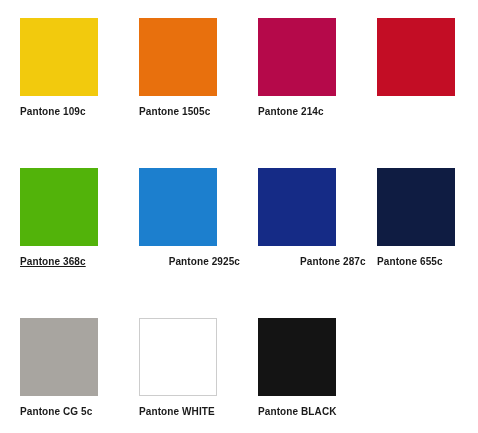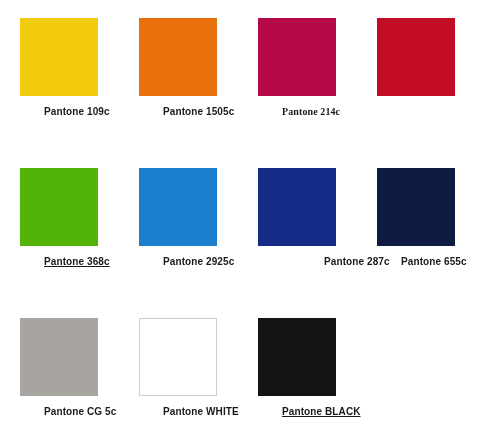--- a/index.html
+++ b/index.html
@@ -49,65 +49,64 @@
     position: absolute;
     left: 18px;
     top: 105px;
     width: 101px;
     font-size: 10px;
     font-weight: bold;
     color: #1a1a1a;
     letter-spacing: 0.1px;
     line-height: 13px;
     white-space: nowrap;
-    margin-left: 24px;
   }
 </style>
 </head>
 <body style="background: rgb(255, 255, 255);">
 
 <div id="palette-sheet">
   <div class="swatch-grid">
       <div class="swatch-cell">
         <div class="swatch-chip" style="background: rgb(242, 202, 13);"></div>
         <div class="swatch-label" style="color: rgb(26, 26, 26);">Pantone 109c</div>
       </div>
       <div class="swatch-cell">
         <div class="swatch-chip" style="background: rgb(232, 112, 13);"></div>
         <div class="swatch-label" style="color: rgb(26, 26, 26);">Pantone 1505c</div>
       </div>
       <div class="swatch-cell">
         <div class="swatch-chip" style="background: rgb(181, 9, 74);"></div>
-        <div class="swatch-label" style="color: rgb(26, 26, 26); font-family: Liberation Serif, serif;">Pantone 214c</div>
+        <div class="swatch-label" style="color: rgb(26, 26, 26);">Pantone 214c</div>
       </div>
       <div class="swatch-cell">
         <div class="swatch-chip" style="background: rgb(195, 13, 37);"></div>
       </div>
       <div class="swatch-cell">
         <div class="swatch-chip" style="background: rgb(82, 179, 10);"></div>
         <div class="swatch-label" style="color: rgb(26, 26, 26); text-decoration: underline;">Pantone 368c</div>
       </div>
       <div class="swatch-cell">
         <div class="swatch-chip" style="background: rgb(28, 127, 206);"></div>
-        <div class="swatch-label" style="color: rgb(26, 26, 26);">Pantone 2925c</div>
+        <div class="swatch-label" style="color: rgb(26, 26, 26); text-align: right;">Pantone 2925c</div>
       </div>
       <div class="swatch-cell">
         <div class="swatch-chip" style="background: rgb(21, 43, 134);"></div>
         <div class="swatch-label" style="color: rgb(26, 26, 26); padding-left: 42px;">Pantone 287c</div>
       </div>
       <div class="swatch-cell">
         <div class="swatch-chip" style="background: rgb(15, 28, 66);"></div>
         <div class="swatch-label" style="color: rgb(26, 26, 26);">Pantone 655c</div>
       </div>
       <div class="swatch-cell">
         <div class="swatch-chip" style="background: rgb(168, 165, 160);"></div>
         <div class="swatch-label" style="color: rgb(26, 26, 26);">Pantone CG 5c</div>
       </div>
       <div class="swatch-cell">
         <div class="swatch-chip has-outline" style="background: rgb(255, 255, 255); border-color: rgb(205, 205, 205);"></div>
         <div class="swatch-label" style="color: rgb(26, 26, 26);">Pantone WHITE</div>
       </div>
       <div class="swatch-cell">
         <div class="swatch-chip" style="background: rgb(20, 20, 20);"></div>
-        <div class="swatch-label" style="color: rgb(26, 26, 26); text-decoration: underline;">Pantone BLACK</div>
+        <div class="swatch-label" style="color: rgb(26, 26, 26);">Pantone BLACK</div>
       </div>
     </div>
 </div>
 
 </body></html>

